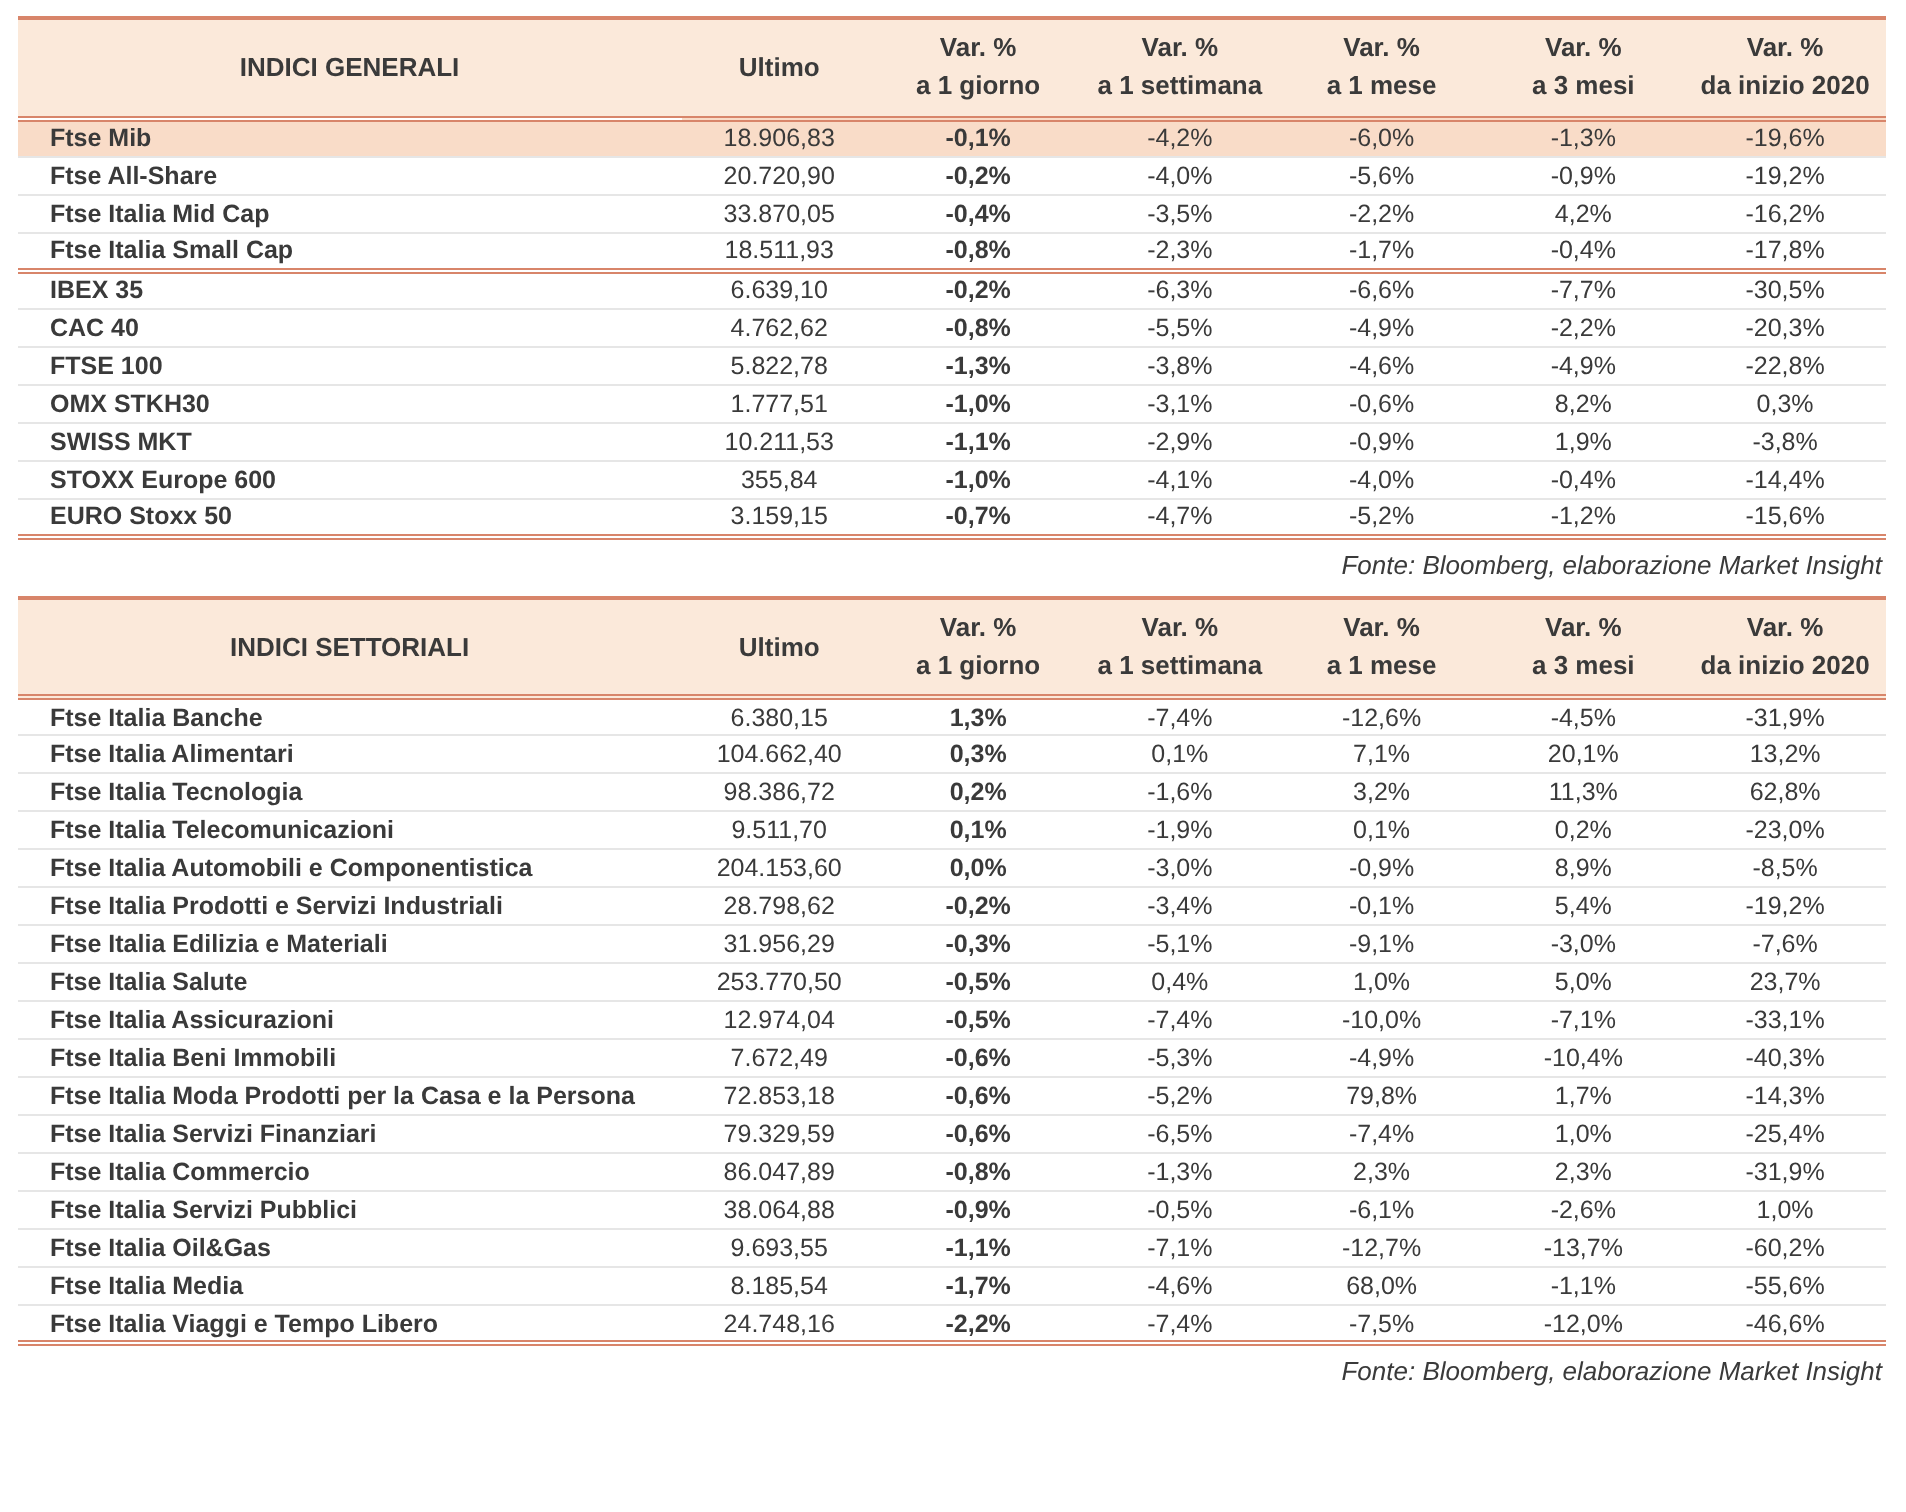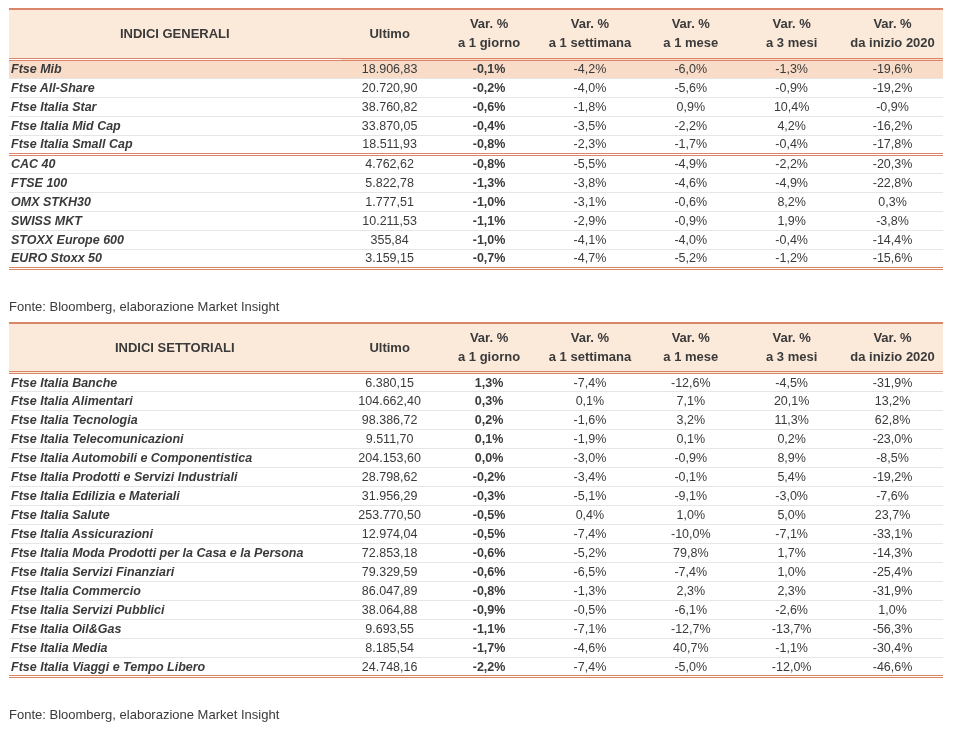--- a/index.html
+++ b/index.html
@@ -38,38 +38,38 @@
 
   tbody td {
     height: 19px;
     padding: 0 5px;
     border-bottom: 1px solid var(--row-divider);
     font-size: 12.5px;
     vertical-align: middle;
   }
   td.name-cell {
     font-weight: bold;
-    font-style: italic;
     text-align: left;
-    padding-left: 2px;
+    padding-left: 16px;
     white-space: nowrap;
     overflow: hidden;
     margin-left: 24px;
   }
   td.num-cell { text-align: center; white-space: nowrap; }
   td.day-var  { font-weight: bold; }
 
   tr.highlight td { background: var(--highlight-bg); }
   tr.group-end td,
   tbody tr:last-child td { border-bottom: 3px double var(--rule); }
 
   .fonte {
+    text-align: right;
+    font-style: italic;
     font-size: 13px;
     padding: 5px 2px 8px 0;
-    margin-top: 24px;
   }
 </style>
 </head>
 <body>
 
 <div class="page">
 
   <section class="table-block">
     <table>
       <colgroup>
@@ -120,47 +120,47 @@
           <tr>
             <td class="name-cell">Ftse All-Share</td>
             <td class="num-cell ultimo-cell">20.720,90</td>
             <td class="num-cell var-cell day-var">-0,2%</td>
             <td class="num-cell var-cell">-4,0%</td>
             <td class="num-cell var-cell">-5,6%</td>
             <td class="num-cell var-cell">-0,9%</td>
             <td class="num-cell var-cell">-19,2%</td>
           </tr>
           <tr>
-            <td class="name-cell">Ftse Italia Star</td>
-            <td class="num-cell ultimo-cell">38.760,82</td>
-            <td class="num-cell var-cell day-var">-0,6%</td>
-            <td class="num-cell var-cell">-1,8%</td>
-            <td class="num-cell var-cell">0,9%</td>
-            <td class="num-cell var-cell">10,4%</td>
-            <td class="num-cell var-cell">-0,9%</td>
-          </tr>
-          <tr>
             <td class="name-cell">Ftse Italia Mid Cap</td>
             <td class="num-cell ultimo-cell">33.870,05</td>
             <td class="num-cell var-cell day-var">-0,4%</td>
             <td class="num-cell var-cell">-3,5%</td>
             <td class="num-cell var-cell">-2,2%</td>
             <td class="num-cell var-cell">4,2%</td>
             <td class="num-cell var-cell">-16,2%</td>
           </tr>
           <tr class="group-end">
             <td class="name-cell">Ftse Italia Small Cap</td>
             <td class="num-cell ultimo-cell">18.511,93</td>
             <td class="num-cell var-cell day-var">-0,8%</td>
             <td class="num-cell var-cell">-2,3%</td>
             <td class="num-cell var-cell">-1,7%</td>
             <td class="num-cell var-cell">-0,4%</td>
             <td class="num-cell var-cell">-17,8%</td>
           </tr>
           <tr>
+            <td class="name-cell">IBEX 35</td>
+            <td class="num-cell ultimo-cell">6.639,10</td>
+            <td class="num-cell var-cell day-var">-0,2%</td>
+            <td class="num-cell var-cell">-6,3%</td>
+            <td class="num-cell var-cell">-6,6%</td>
+            <td class="num-cell var-cell">-7,7%</td>
+            <td class="num-cell var-cell">-30,5%</td>
+          </tr>
+          <tr>
             <td class="name-cell">CAC 40</td>
             <td class="num-cell ultimo-cell">4.762,62</td>
             <td class="num-cell var-cell day-var">-0,8%</td>
             <td class="num-cell var-cell">-5,5%</td>
             <td class="num-cell var-cell">-4,9%</td>
             <td class="num-cell var-cell">-2,2%</td>
             <td class="num-cell var-cell">-20,3%</td>
           </tr>
           <tr>
             <td class="name-cell">FTSE 100</td>
@@ -325,20 +325,29 @@
           <tr>
             <td class="name-cell">Ftse Italia Assicurazioni</td>
             <td class="num-cell ultimo-cell">12.974,04</td>
             <td class="num-cell var-cell day-var">-0,5%</td>
             <td class="num-cell var-cell">-7,4%</td>
             <td class="num-cell var-cell">-10,0%</td>
             <td class="num-cell var-cell">-7,1%</td>
             <td class="num-cell var-cell">-33,1%</td>
           </tr>
           <tr>
+            <td class="name-cell">Ftse Italia Beni Immobili</td>
+            <td class="num-cell ultimo-cell">7.672,49</td>
+            <td class="num-cell var-cell day-var">-0,6%</td>
+            <td class="num-cell var-cell">-5,3%</td>
+            <td class="num-cell var-cell">-4,9%</td>
+            <td class="num-cell var-cell">-10,4%</td>
+            <td class="num-cell var-cell">-40,3%</td>
+          </tr>
+          <tr>
             <td class="name-cell">Ftse Italia Moda Prodotti per la Casa e la Persona</td>
             <td class="num-cell ultimo-cell">72.853,18</td>
             <td class="num-cell var-cell day-var">-0,6%</td>
             <td class="num-cell var-cell">-5,2%</td>
             <td class="num-cell var-cell">79,8%</td>
             <td class="num-cell var-cell">1,7%</td>
             <td class="num-cell var-cell">-14,3%</td>
           </tr>
           <tr>
             <td class="name-cell">Ftse Italia Servizi Finanziari</td>
@@ -367,37 +376,37 @@
             <td class="num-cell var-cell">-2,6%</td>
             <td class="num-cell var-cell">1,0%</td>
           </tr>
           <tr>
             <td class="name-cell">Ftse Italia Oil&amp;Gas</td>
             <td class="num-cell ultimo-cell">9.693,55</td>
             <td class="num-cell var-cell day-var">-1,1%</td>
             <td class="num-cell var-cell">-7,1%</td>
             <td class="num-cell var-cell">-12,7%</td>
             <td class="num-cell var-cell">-13,7%</td>
-            <td class="num-cell var-cell">-56,3%</td>
+            <td class="num-cell var-cell">-60,2%</td>
           </tr>
           <tr>
             <td class="name-cell">Ftse Italia Media</td>
             <td class="num-cell ultimo-cell">8.185,54</td>
             <td class="num-cell var-cell day-var">-1,7%</td>
             <td class="num-cell var-cell">-4,6%</td>
-            <td class="num-cell var-cell">40,7%</td>
+            <td class="num-cell var-cell">68,0%</td>
             <td class="num-cell var-cell">-1,1%</td>
-            <td class="num-cell var-cell">-30,4%</td>
+            <td class="num-cell var-cell">-55,6%</td>
           </tr>
           <tr>
             <td class="name-cell">Ftse Italia Viaggi e Tempo Libero</td>
             <td class="num-cell ultimo-cell">24.748,16</td>
             <td class="num-cell var-cell day-var">-2,2%</td>
             <td class="num-cell var-cell">-7,4%</td>
-            <td class="num-cell var-cell">-5,0%</td>
+            <td class="num-cell var-cell">-7,5%</td>
             <td class="num-cell var-cell">-12,0%</td>
             <td class="num-cell var-cell">-46,6%</td>
           </tr>
         </tbody>
     </table>
     <div class="fonte">Fonte: Bloomberg, elaborazione Market Insight</div>
   </section>
 
 </div>
 

